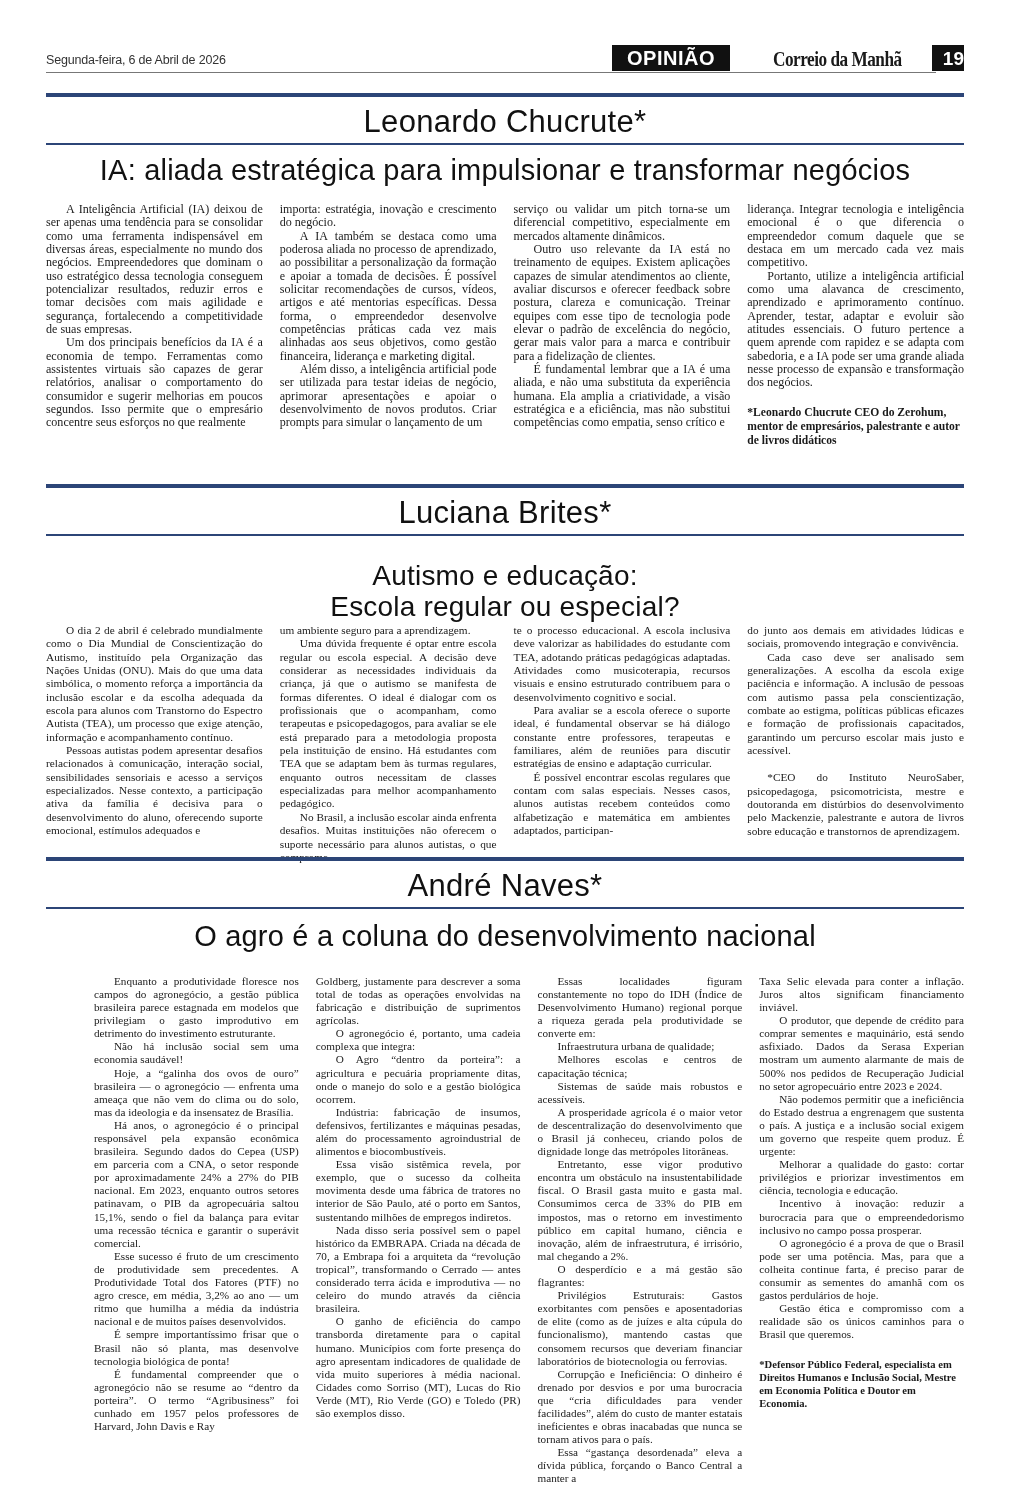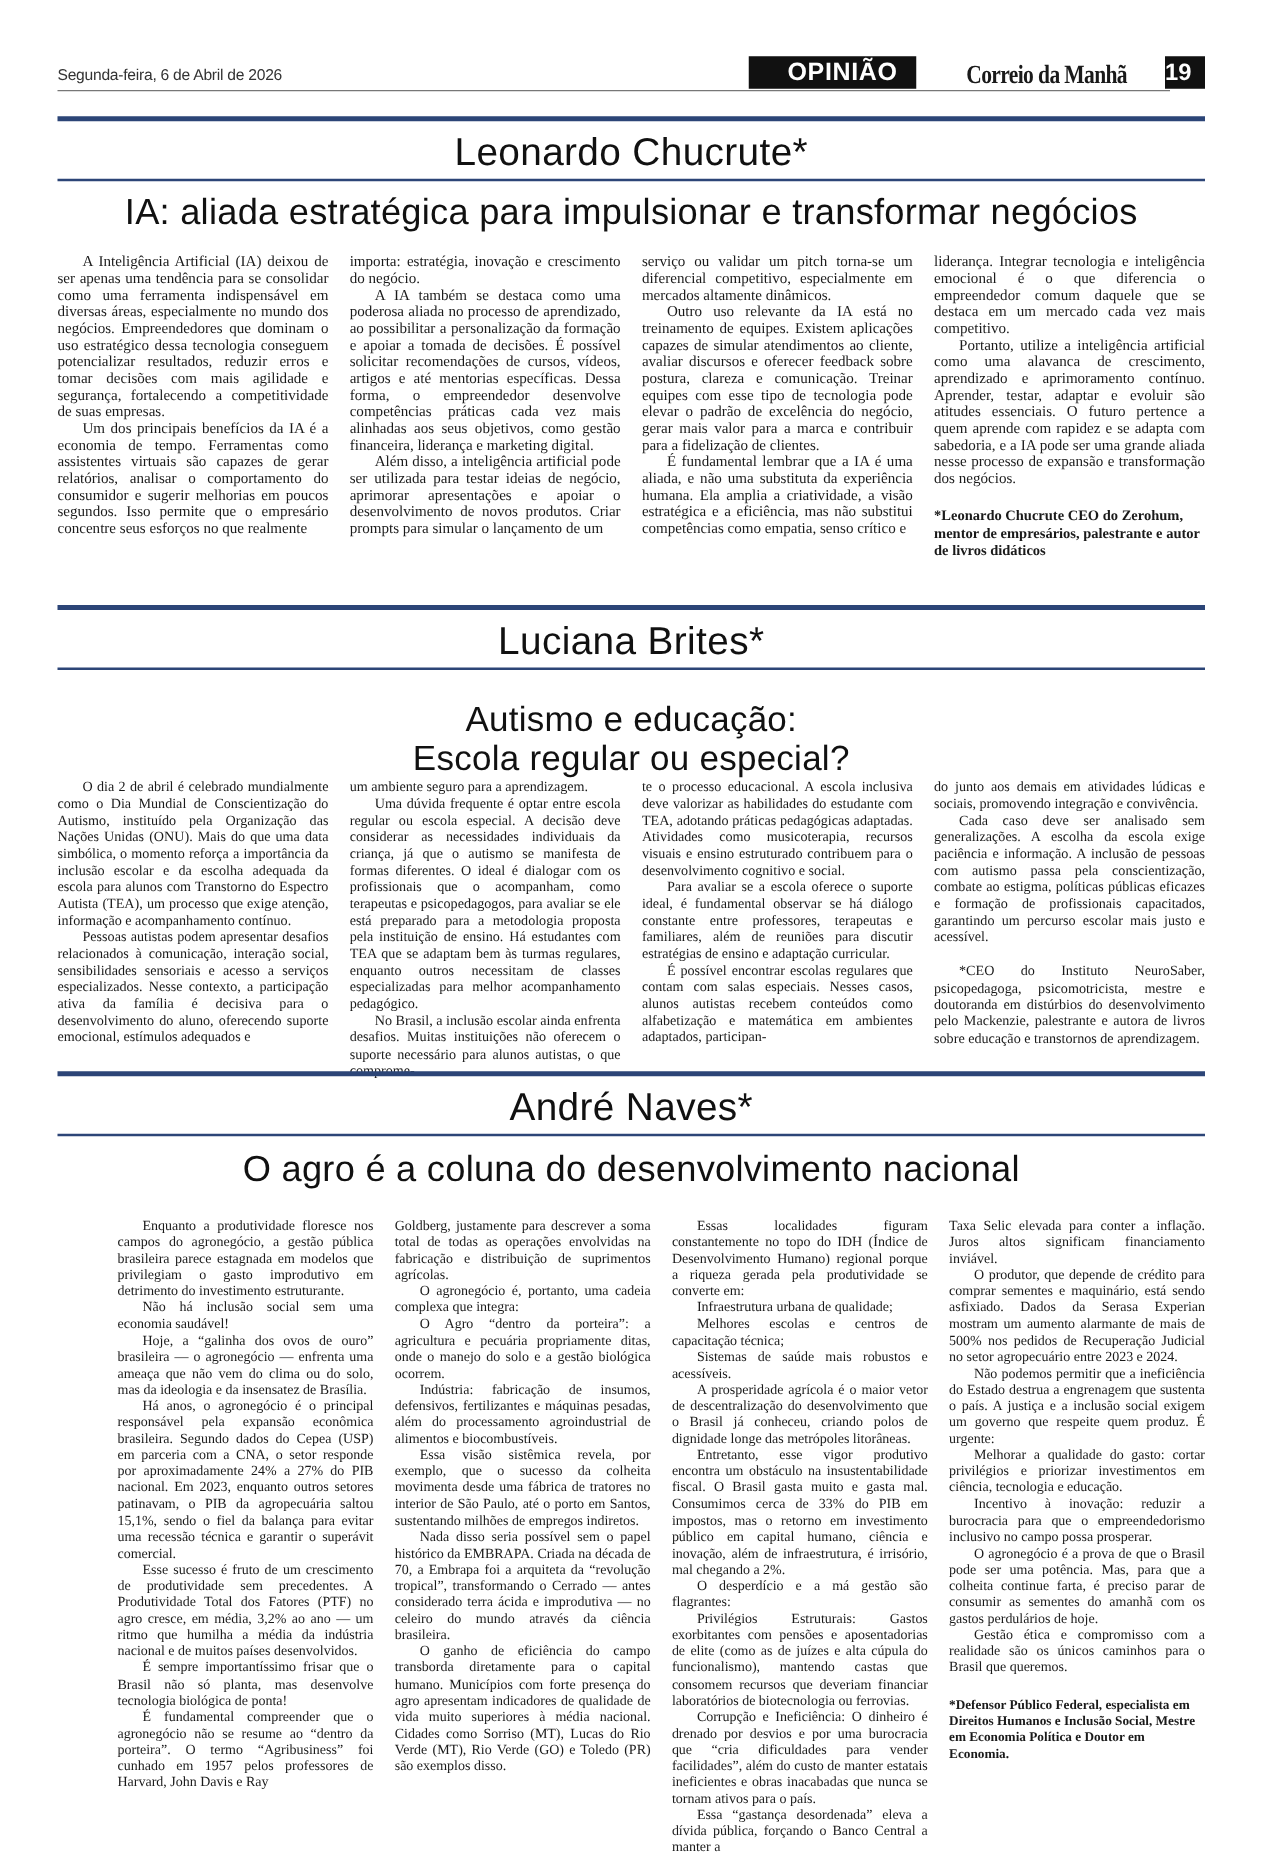--- a/index.html
+++ b/index.html
@@ -3,23 +3,23 @@
 <meta charset="utf-8">
 <style>
   html, body { margin: 0; padding: 0; background: #ffffff; }
   body { width: 1010px; height: 1488px; position: relative; overflow: hidden; color: #1a1a1a; }
   .sans { font-family: "Liberation Sans", "DejaVu Sans", sans-serif; }
   .serif { font-family: "Liberation Serif", "DejaVu Serif", serif; }
 
   
   .masthead { position: absolute; left: 46px; right: 46px; top: 44px; height: 30px; }
   .masthead .date { position: absolute; left: 0; top: 9px; font-size: 12.5px; color: #333; letter-spacing: -0.2px; }
-  .masthead .section-tag { position: absolute; left: 553px; top: 1px; width: 118px; height: 26px; background: #111; color: #fff; font-size: 20px; font-weight: bold; text-align: center; line-height: 27px; letter-spacing: 0.5px; padding-left: 16px; }
+  .masthead .section-tag { position: absolute; left: 566px; top: 1px; width: 118px; height: 26px; background: #111; color: #fff; font-size: 20px; font-weight: bold; text-align: center; line-height: 27px; letter-spacing: 0.5px; }
   .masthead .paper-name { position: absolute; left: 727px; top: 3px; font-size: 21px; font-weight: bold; letter-spacing: -0.6px; transform: scaleX(0.82); transform-origin: left; }
-  .masthead .page-num { position: absolute; right: 0; top: 1px; width: 32px; height: 26px; background: #111; color: #fff; font-size: 19px; font-weight: bold; text-align: left; line-height: 27px; }
+  .masthead .page-num { position: absolute; right: 0; top: 1px; width: 32px; height: 26px; background: #111; color: #fff; font-size: 19px; font-weight: bold; text-align: right; line-height: 27px; }
   .masthead .rule { position: absolute; left: 0; right: 28px; top: 28px; border-top: 1px solid #777; }
 
   
   .article { position: absolute; left: 46px; right: 46px; }
   .thick-rule { height: 4px; background: #2c4577; }
   .thin-rule { height: 2px; background: #2c4577; }
   .author { text-align: center; font-size: 31px; font-weight: 500; color: #111; letter-spacing: 0.3px; }
   .headline { text-align: center; font-size: 29px; color: #111; font-weight: normal; letter-spacing: 0.2px; line-height: 1.1; }
 
   .cols { display: grid; grid-template-columns: repeat(4, 1fr); column-gap: 17px; }

